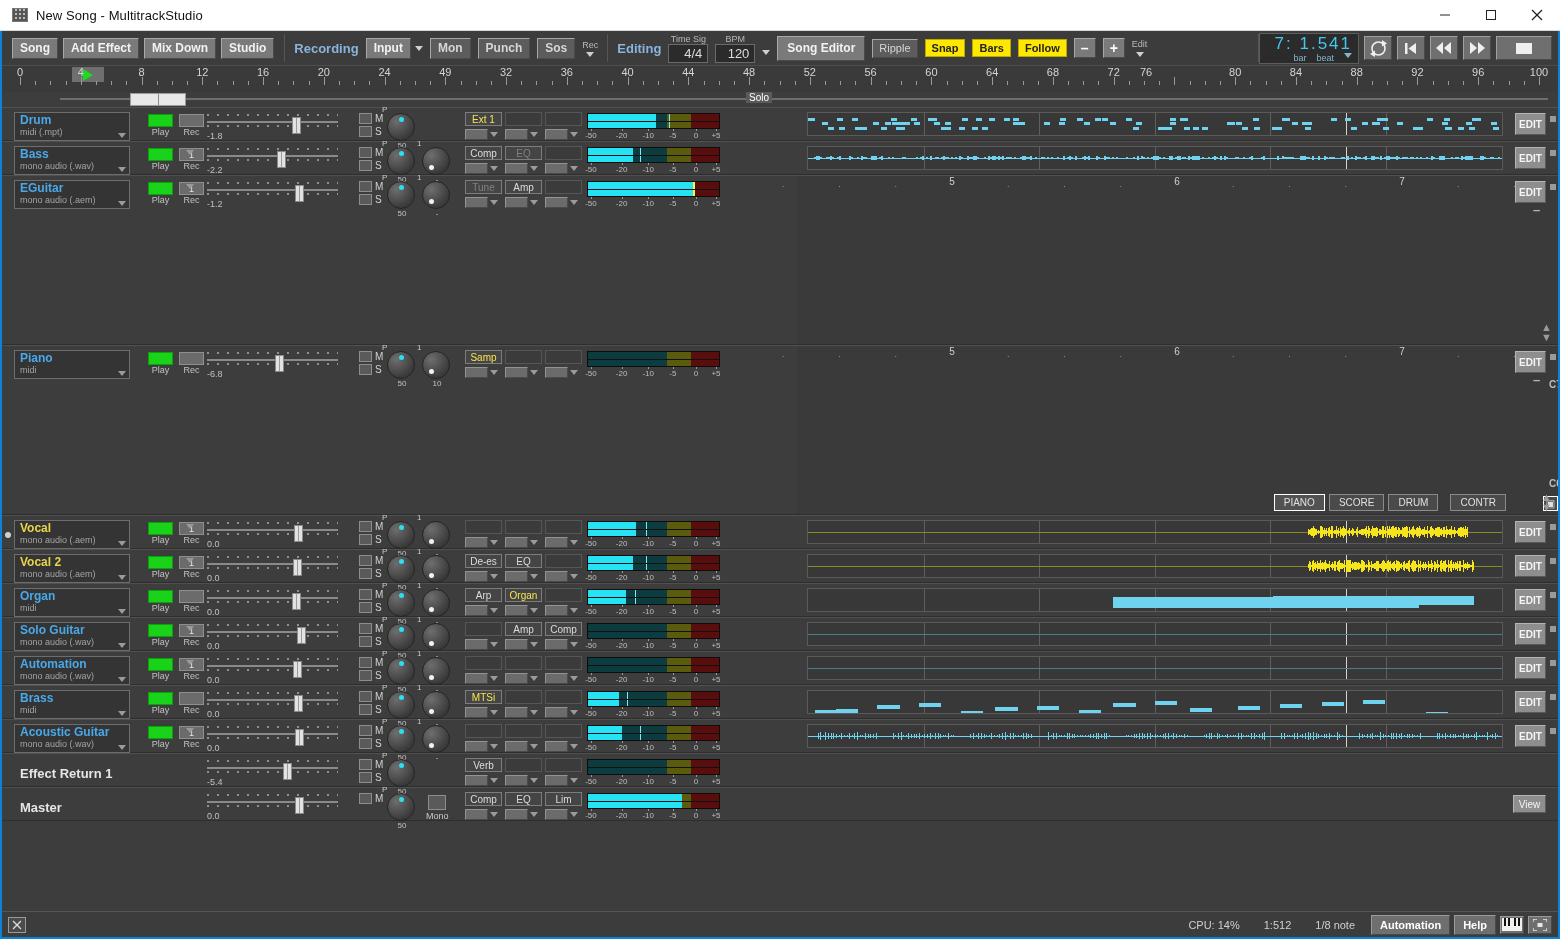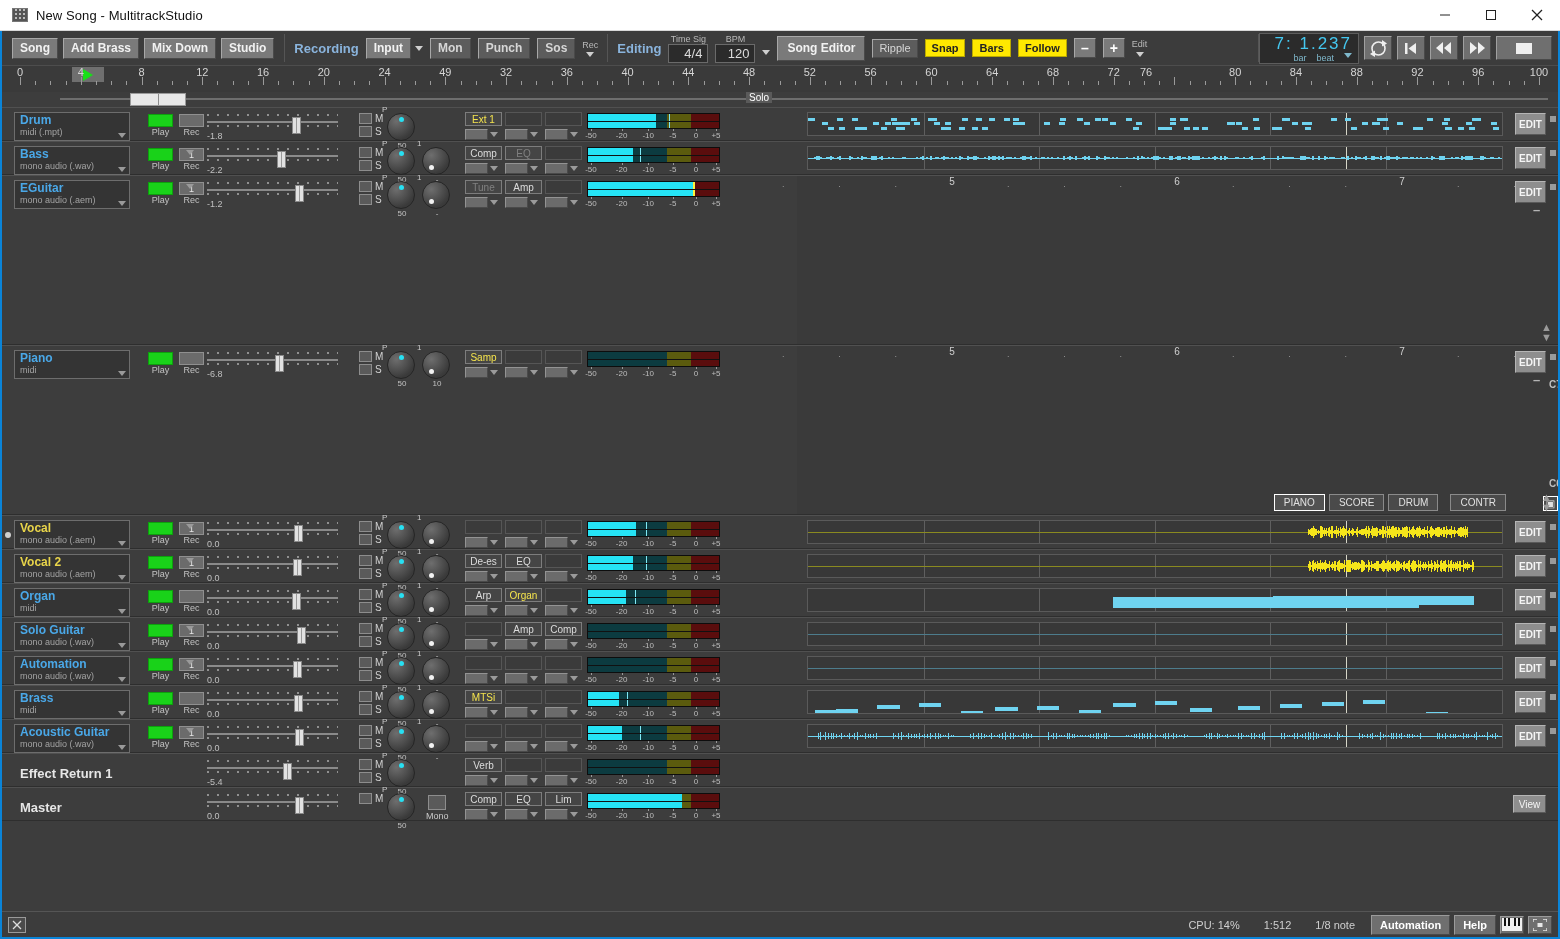--- a/index.html
+++ b/index.html
@@ -229,21 +229,21 @@
           </svg>
       </div>
     </div>
   </div>
 
   <div id="client">
 
     <div id="toolbar">
       <div class="grp" style="gap:5px; padding:0 10px;">
         <div class="btn">Song</div>
-        <div class="btn">Add Brass</div>
+        <div class="btn">Add Effect</div>
         <div class="btn">Mix Down</div>
         <div class="btn">Studio</div>
       </div>
       <div class="tb-sep"></div>
 
       <div class="grp" style="gap:7px; padding:0 9px;">
         <div class="sect-label">Recording</div>
         <div style="display:flex;align-items:center;gap:4px;">
           <div class="btn">Input</div>
           <div class="caret"></div>
@@ -278,21 +278,21 @@
         <div class="plusminus">+</div>
         <div style="text-align:center;">
           <div class="minilabel">Edit</div>
           <div class="caret" style="margin:3px auto 0;"></div>
         </div>
       </div>
       <div class="tb-sep" style="margin-left:auto;"></div>
 
       <div id="transport">
         <div id="lcd">
-          <div class="big"><span>7:</span> <span>1.237</span></div>
+          <div class="big"><span>7:</span> <span>1.541</span></div>
           <div class="sub">
             <span>bar</span>
             <span>beat</span>
             <span class="caret" style="border-top-color:#7fb8cc;"></span>
           </div>
         </div>
         <div class="tbtn">
           <svg width="19" height="19" viewBox="0 0 19 19">
               <circle cx="9.5" cy="9.5" r="6.5" fill="none" stroke="#efefef" stroke-width="1.6"></circle>
               <polygon points="13,1 18,4.5 13,7.5" fill="#efefef"></polygon>

